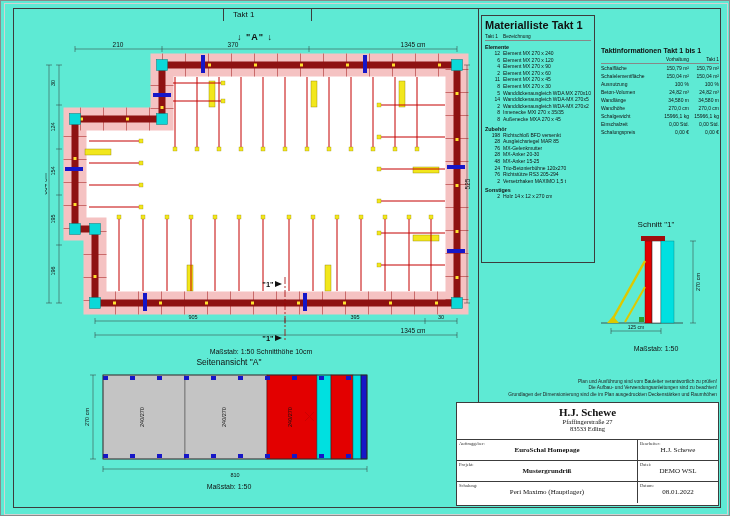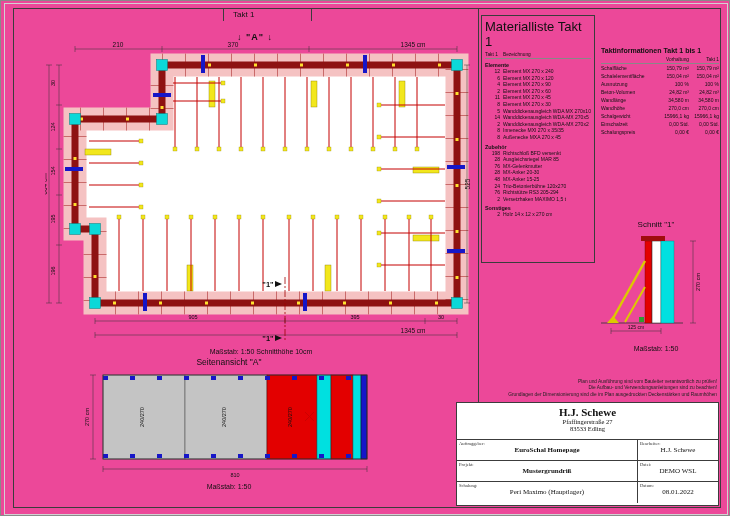--- a/index.html
+++ b/index.html
@@ -1,30 +1,30 @@
 <!DOCTYPE html>
 <html><head>
 <meta charset="utf-8">
 <style>
   html,body{margin:0;padding:0;background:#e9e9e9;}
-  .page{position:relative;width:730px;height:516px;background:#ec4899;font-family:"Liberation Sans",sans-serif;color:#111;overflow:hidden;border:1px solid #8a8a8a;box-sizing:border-box;}
+  .page{position:relative;width:730px;height:516px;background:#5eead4;font-family:"Liberation Sans",sans-serif;color:#111;overflow:hidden;border:1px solid #8a8a8a;box-sizing:border-box;}
   .abs{position:absolute;}
   .frame-outer{left:3px;top:2px;width:722px;height:510px;border:1px solid #d2d2d2;}
   .frame-inner{left:12px;top:7px;width:706px;height:498px;border:1px solid #3c3c3c;}
   .vsep{left:477px;top:7px;width:1px;height:394px;background:#3c3c3c;}
   .tick{width:1px;height:12px;background:#3c3c3c;}
   .sheet-label{left:226px;top:9px;width:84px;padding-left:6px;font-size:8px;}
   .view-marker{left:236px;top:31px;font-size:9px;font-weight:bold;letter-spacing:1px;}
   .plan-scale{left:120px;top:347px;width:280px;text-align:center;font-size:7px;}
   .sv-title{left:82px;top:356px;width:292px;text-align:center;font-size:8.5px;}
   .sv-scale{left:82px;top:482px;width:292px;text-align:center;font-size:7px;}
   .sec-title{left:596px;top:219px;width:118px;text-align:center;font-size:8px;}
   .sec-scale{left:596px;top:344px;width:118px;text-align:center;font-size:7px;}
   .ml{left:480px;top:14px;width:114px;height:248px;border:1px solid #3c3c3c;padding:3px;box-sizing:border-box;}
-  .ml-title{font-size:13px;font-weight:normal;}
+  .ml-title{font-size:11px;font-weight:bold;}
   .ml-header{display:flex;font-size:4.8px;border-bottom:1px solid #888;margin-top:3px;padding-bottom:1px;}
   .ml-header .q{width:18px;}
   .ml-group{font-size:5.4px;font-weight:bold;margin-top:3px;}
   .ml-row{display:flex;font-size:5px;line-height:6.6px;white-space:nowrap;}
   .ml-qty{width:15px;text-align:right;padding-right:3px;flex:none;}
   .ml-name{overflow:hidden;}
   .ti{left:600px;top:46px;width:118px;}
   .ti-title{font-size:7px;font-weight:bold;}
   .ti-header{display:flex;font-size:4.8px;margin-top:3px;border-bottom:1px solid #888;padding-bottom:1px;}
   .ti-header .sp{flex:1;}

